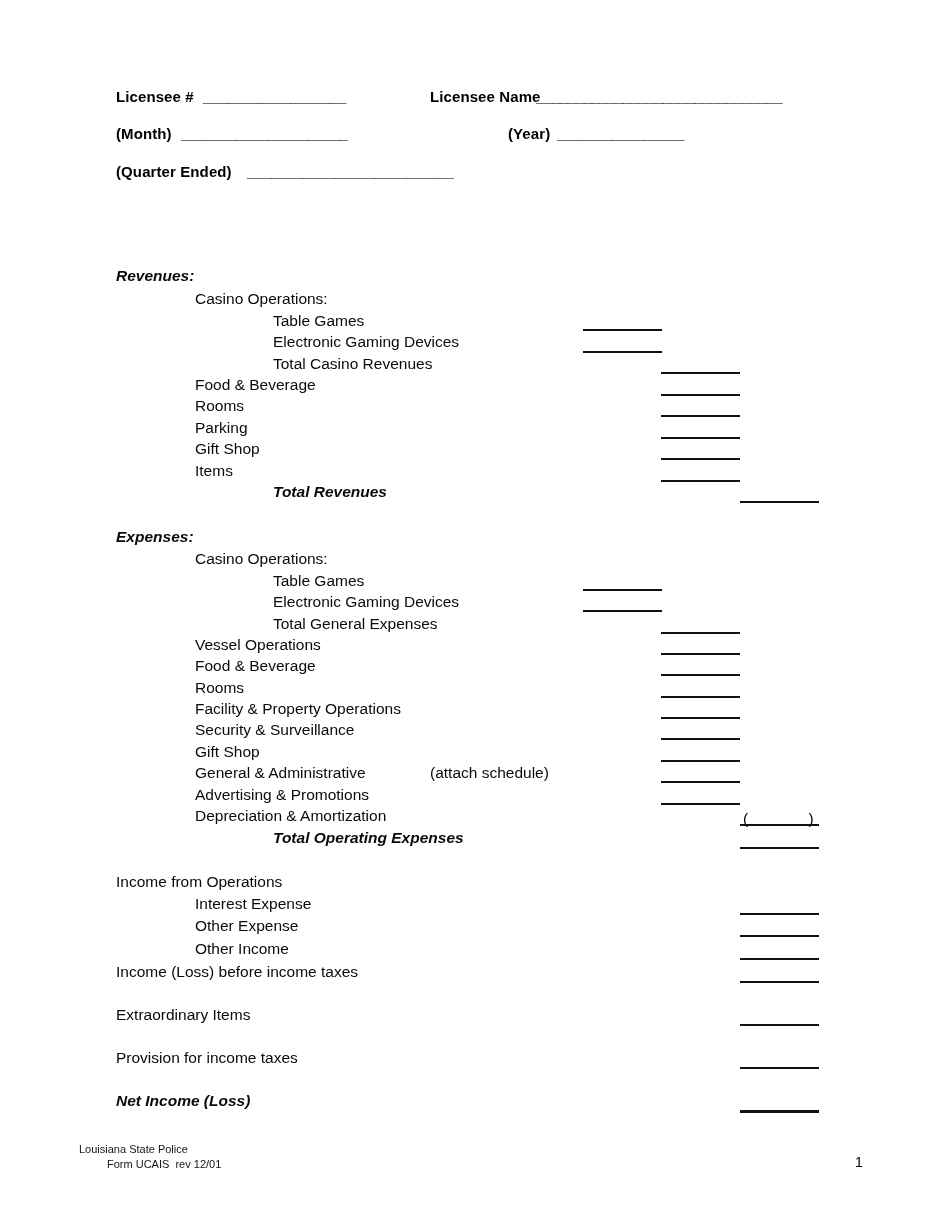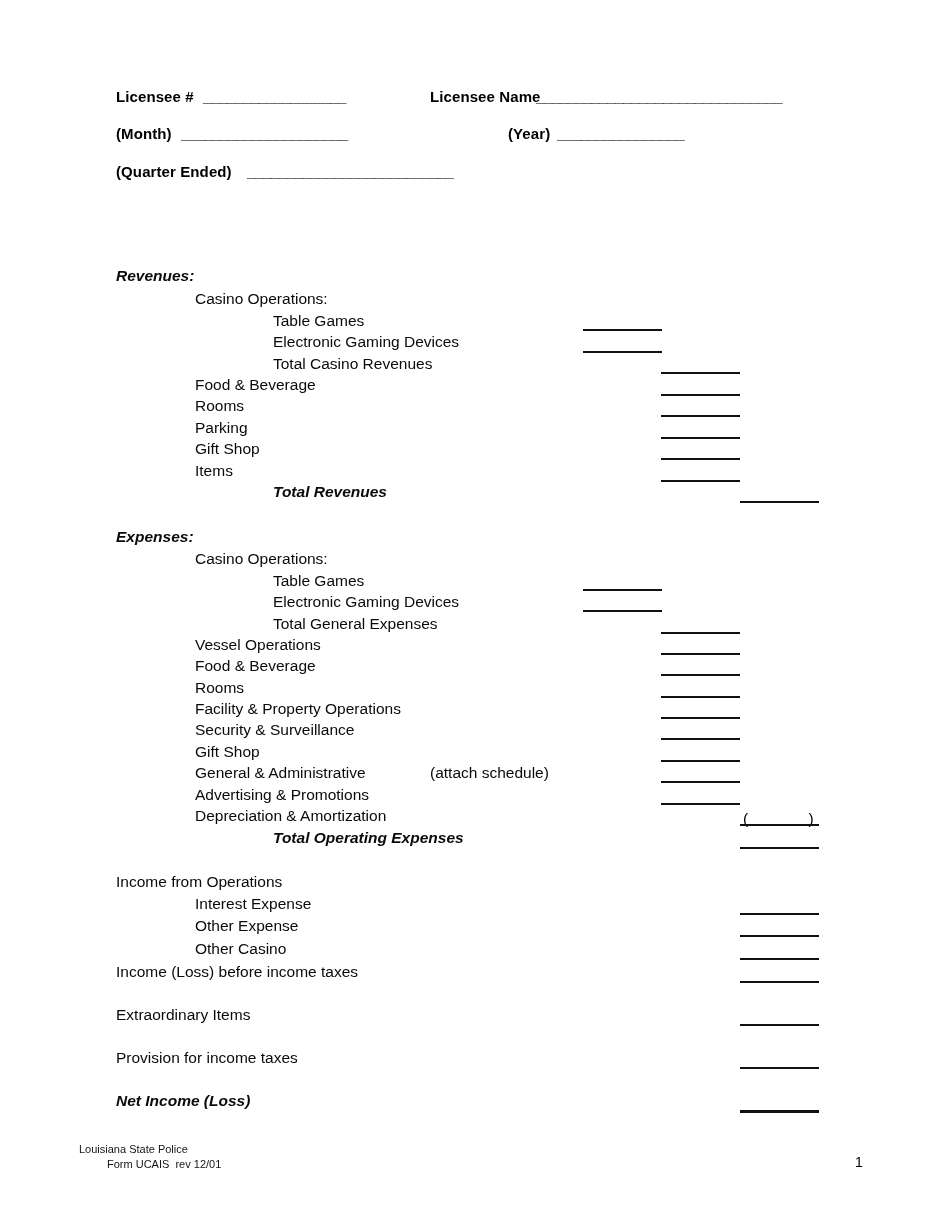--- a/index.html
+++ b/index.html
@@ -141,21 +141,21 @@
       <div class="t" style="left: 195px; top: 808px;">Depreciation &amp; Amortization</div>
       <div class="paren" style="left: 743px; top: 811px;">(              )</div>
       <div class="rule" style="left: 740px; top: 824px; width: 79px;"></div>
       <div class="t b" style="left: 273px; top: 830px;">Total Operating Expenses</div>
       <div class="rule" style="left: 740px; top: 847px; width: 79px;"></div>
       <div class="t" style="left: 116px; top: 874px;">Income from Operations</div>
       <div class="t" style="left: 195px; top: 896px;">Interest Expense</div>
       <div class="rule" style="left: 740px; top: 913px; width: 79px;"></div>
       <div class="t" style="left: 195px; top: 918px;">Other Expense</div>
       <div class="rule" style="left: 740px; top: 935px; width: 79px;"></div>
-      <div class="t" style="left: 195px; top: 941px;">Other Casino</div>
+      <div class="t" style="left: 195px; top: 941px;">Other Income</div>
       <div class="rule" style="left: 740px; top: 958px; width: 79px;"></div>
       <div class="t" style="left: 116px; top: 964px;">Income (Loss) before income taxes</div>
       <div class="rule" style="left: 740px; top: 981px; width: 79px;"></div>
       <div class="t" style="left: 116px; top: 1007px;">Extraordinary Items</div>
       <div class="rule" style="left: 740px; top: 1024px; width: 79px;"></div>
       <div class="t" style="left: 116px; top: 1050px;">Provision for income taxes</div>
       <div class="rule" style="left: 740px; top: 1067px; width: 79px;"></div>
       <div class="t b" style="left: 116px; top: 1093px;">Net Income (Loss)</div>
       <div class="rule thick" style="left: 740px; top: 1110px; width: 79px;"></div>
     </div>

